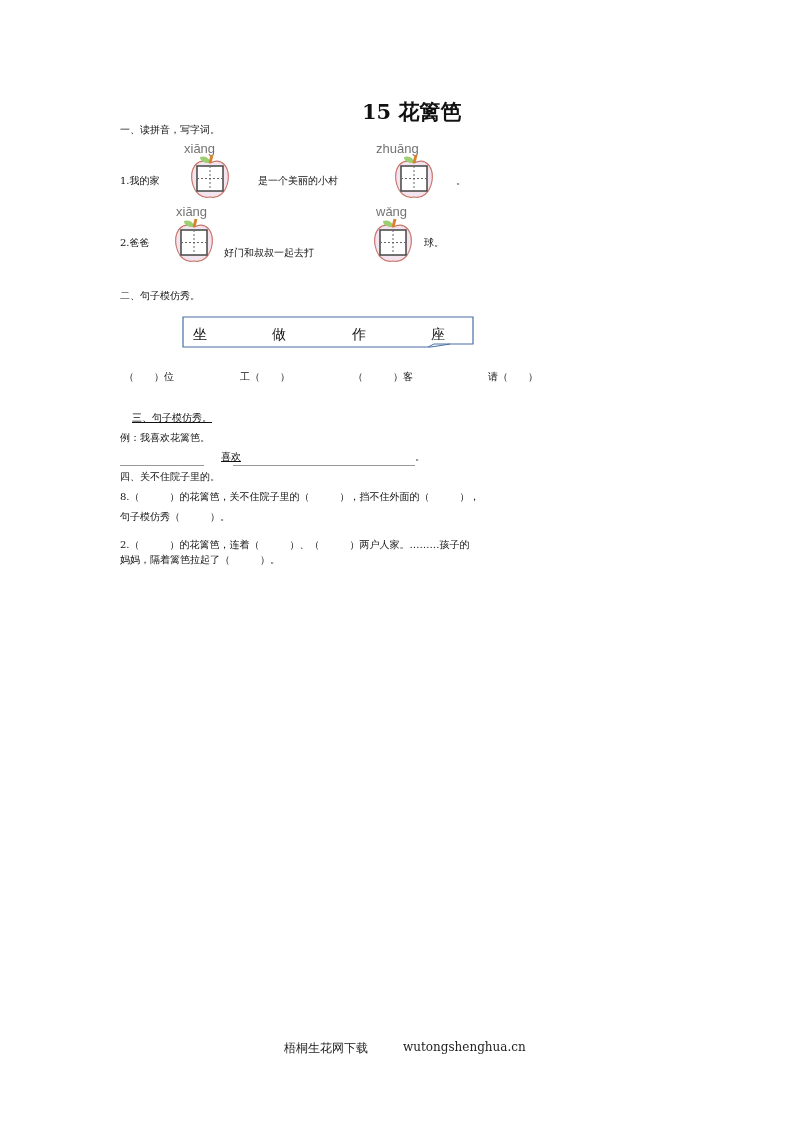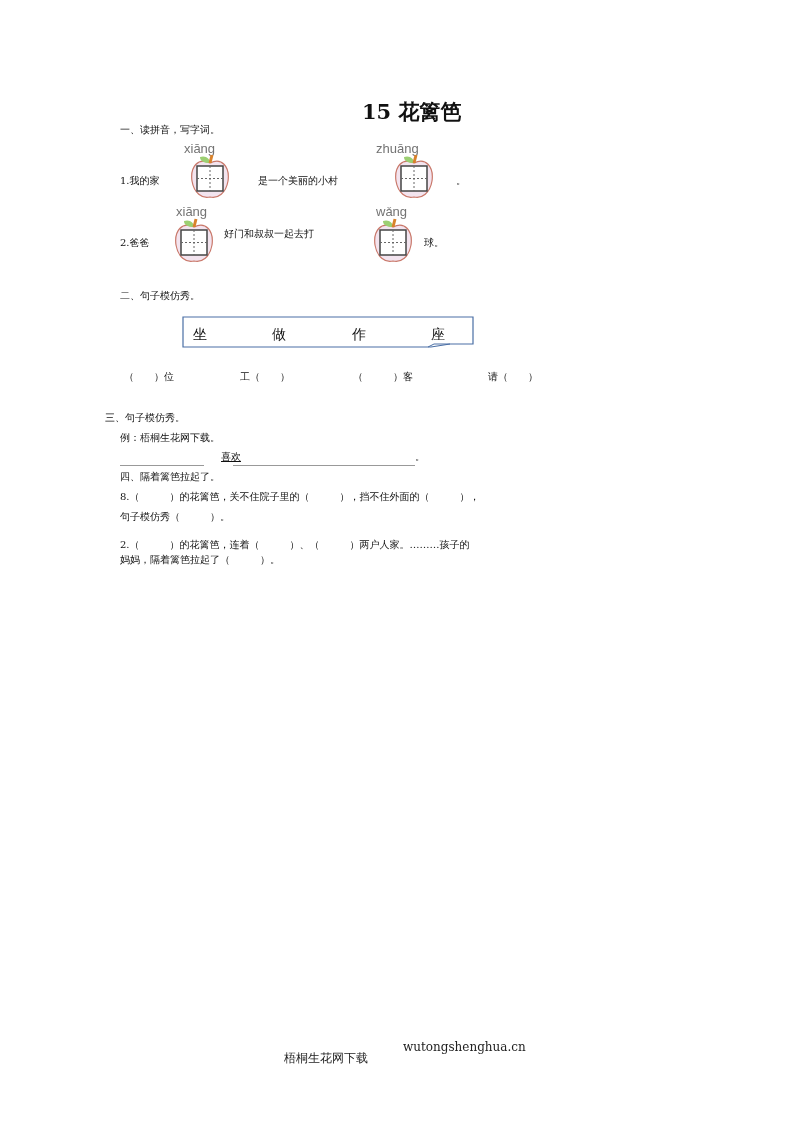--- a/index.html
+++ b/index.html
@@ -50,21 +50,21 @@
 
 <div class="abs t" style="left:120px;top:233px;text-align:right;">2.爸爸</div>
 <svg class="apple" style="left:172px;top:217px;" viewBox="0 0 44 46">
   <path d="M22 10 C10 4 2 14 4 28 C6 40 14 46 22 44 C30 46 38 40 40 28 C42 14 34 4 22 10 Z" fill="#f3e4ef" stroke="#c9786a" stroke-width="1.2"></path>
   <path d="M12 4 C18 2 22 6 22 10 C16 10 12 8 12 4Z" fill="#9ccf72"></path>
   <path d="M22 10 L24 2" stroke="#d9822b" stroke-width="3"></path>
   <rect x="9" y="13" width="26" height="25" fill="#fff" stroke="#444" stroke-width="1.5"></rect>
   <line x1="22" y1="13" x2="22" y2="38" stroke="#666" stroke-dasharray="2,2"></line>
   <line x1="9" y1="25.5" x2="35" y2="25.5" stroke="#666" stroke-dasharray="2,2"></line>
 </svg>
-<div class="abs t" style="left:224px;top:224px;">好门和叔叔一起去打</div>
+<div class="abs t" style="left:224px;top:243px;">好门和叔叔一起去打</div>
 <svg class="apple" style="left:371px;top:217px;" viewBox="0 0 44 46">
   <path d="M22 10 C10 4 2 14 4 28 C6 40 14 46 22 44 C30 46 38 40 40 28 C42 14 34 4 22 10 Z" fill="#f3e4ef" stroke="#c9786a" stroke-width="1.2"></path>
   <path d="M12 4 C18 2 22 6 22 10 C16 10 12 8 12 4Z" fill="#9ccf72"></path>
   <path d="M22 10 L24 2" stroke="#d9822b" stroke-width="3"></path>
   <rect x="9" y="13" width="26" height="25" fill="#fff" stroke="#444" stroke-width="1.5"></rect>
   <line x1="22" y1="13" x2="22" y2="38" stroke="#666" stroke-dasharray="2,2"></line>
   <line x1="9" y1="25.5" x2="35" y2="25.5" stroke="#666" stroke-dasharray="2,2"></line>
 </svg>
 <div class="abs t" style="left:424px;top:233px;">球。</div>
 
@@ -76,27 +76,27 @@
 <div class="abs wb-item" style="left:193px;">坐</div>
 <div class="abs wb-item" style="left:272px;">做</div>
 <div class="abs wb-item" style="left:352px;">作</div>
 <div class="abs wb-item" style="left:431px;">座</div>
 
 <div class="abs t" style="left:124px;top:367px;">（　　）位</div>
 <div class="abs t" style="left:240px;top:367px;">工（　　）</div>
 <div class="abs t" style="left:353px;top:367px;">（　　　）客</div>
 <div class="abs t" style="left:488px;top:367px;">请（　　）</div>
 
-<div class="abs t" style="left:105px;top:408px;">三、句子模仿秀。</div>
-<div class="abs t" style="left:120px;top:428px;">例：梧桐生花网下载。</div>
+<div class="abs t" style="left:132px;top:408px;text-decoration:underline;">三、句子模仿秀。</div>
+<div class="abs t" style="left:120px;top:428px;">例：我喜欢花篱笆。</div>
 <div class="uline" style="left:120px;top:465px;width:84px;"></div>
 <div class="abs t" style="left:221px;top:447px;text-decoration:underline;">喜欢</div>
 <div class="uline" style="left:233px;top:465px;width:182px;"></div>
 <div class="abs t" style="left:415px;top:447px;">。</div>
 
-<div class="abs t" style="left:120px;top:467px;">四、隔着篱笆拉起了。</div>
+<div class="abs t" style="left:120px;top:467px;">四、关不住院子里的。</div>
 <div class="abs t" style="left:120px;top:487px;">8.（　　　）的花篱笆，关不住院子里的（　　　），挡不住外面的（　　　），</div>
 <div class="abs t" style="left:120px;top:507px;">句子模仿秀（　　　）。</div>
 <div class="abs t" style="left:120px;top:535px;">2.（　　　）的花篱笆，连着（　　　）、（　　　）两户人家。………孩子的</div>
 <div class="abs t" style="left:120px;top:550px;">妈妈，隔着篱笆拉起了（　　　）。</div>
 
-<div class="abs footer" style="left:284px;top:1040px;margin-top:10px;">梧桐生花网下载</div>
+<div class="abs footer" style="left:284px;top:1040px;">梧桐生花网下载</div>
 <div class="abs footer" style="left:403px;top:1040px;">wutongshenghua.cn</div>
 
 </body></html>

